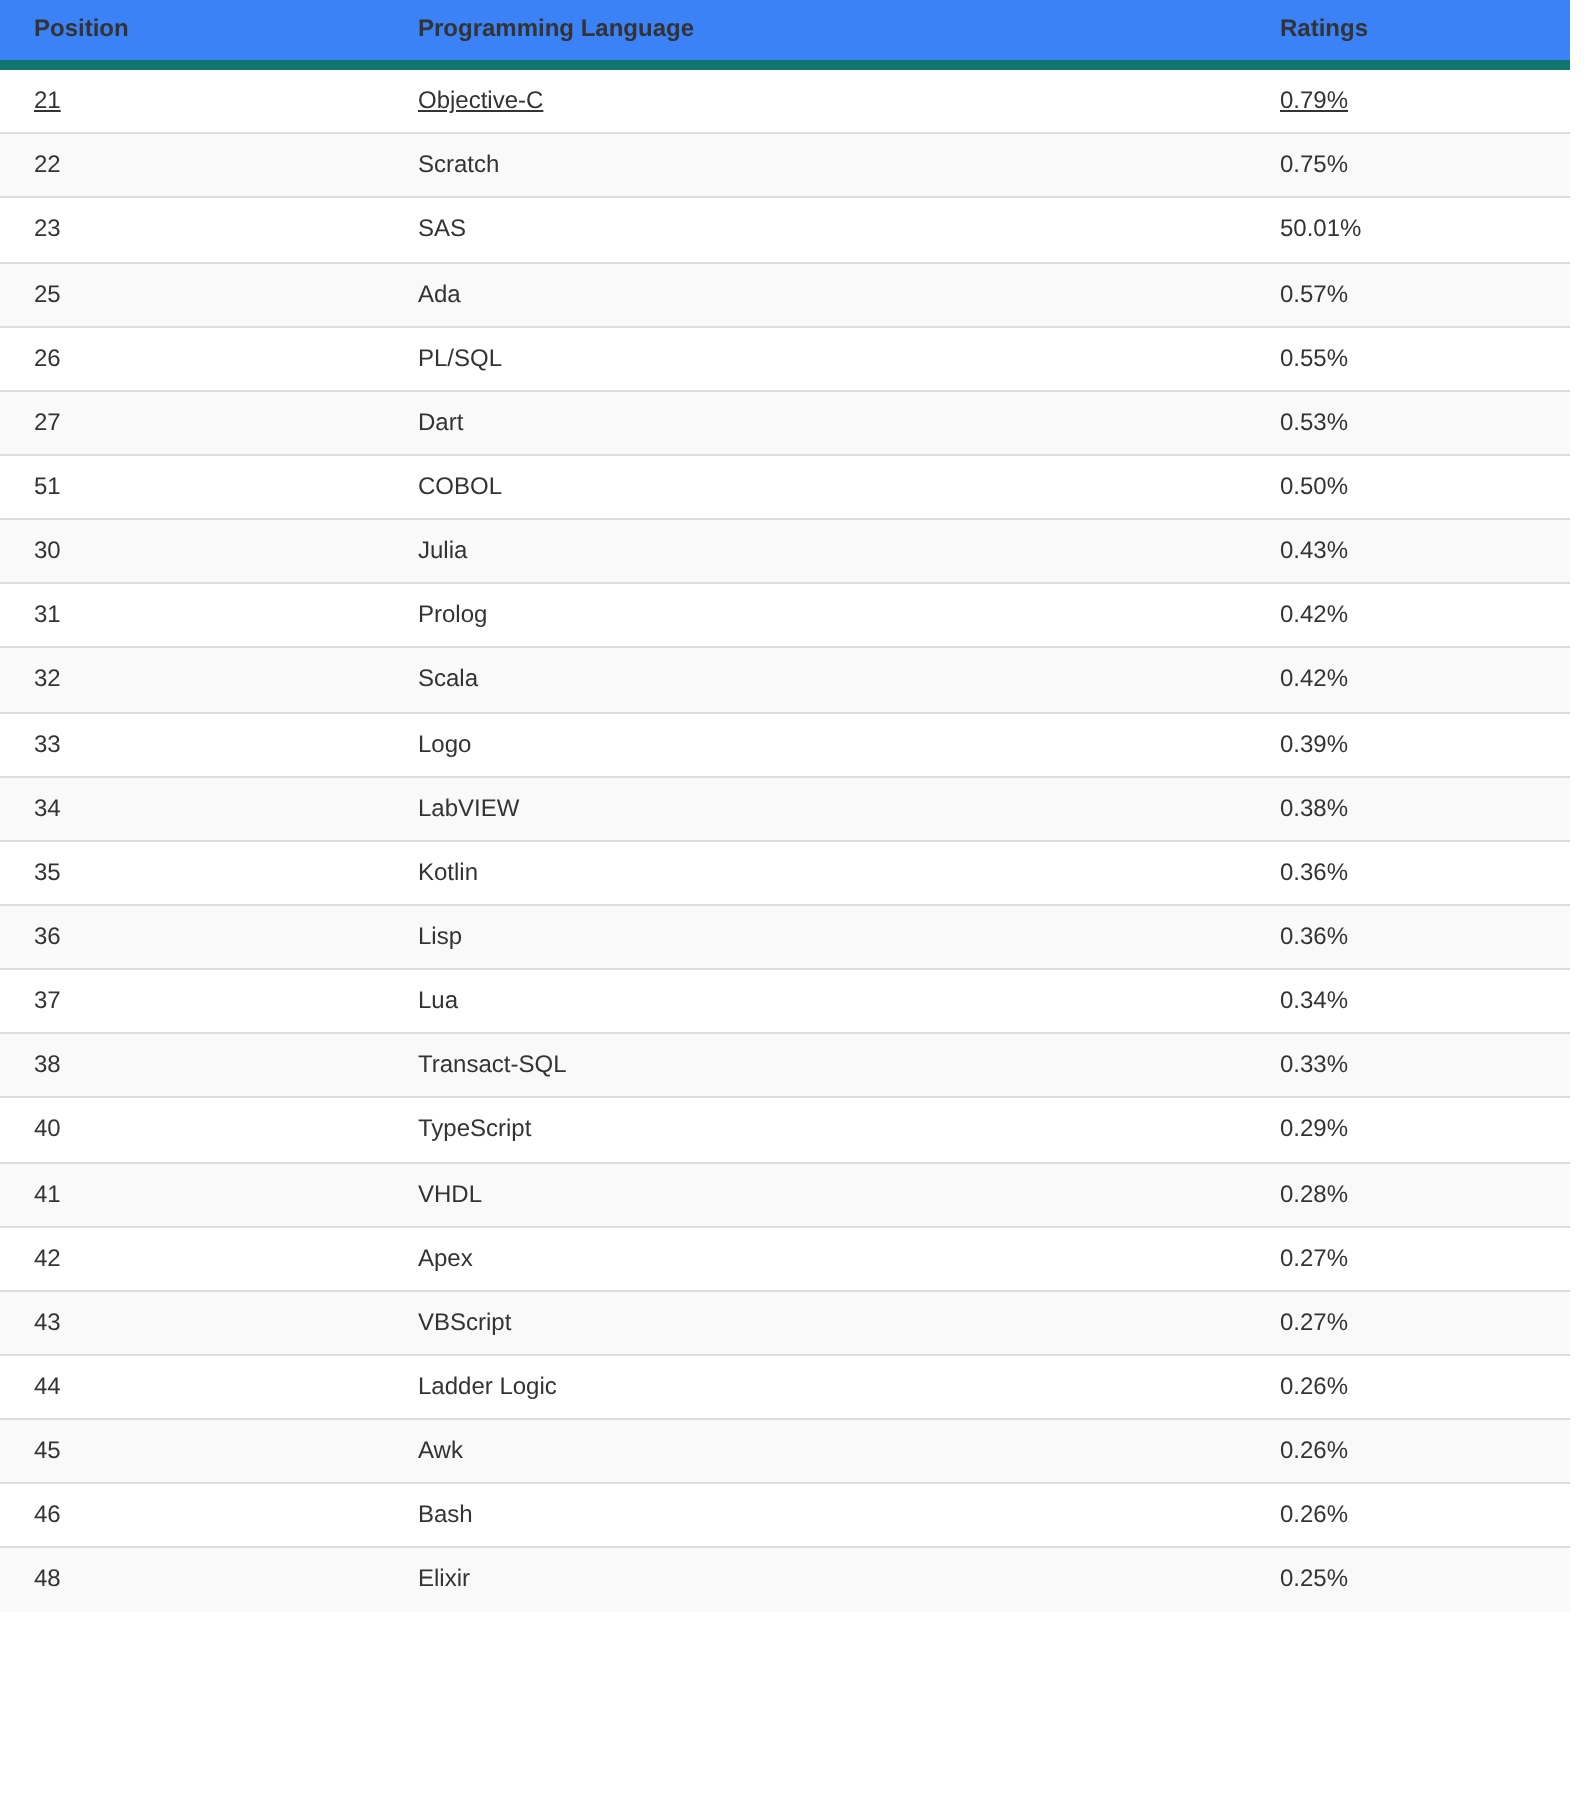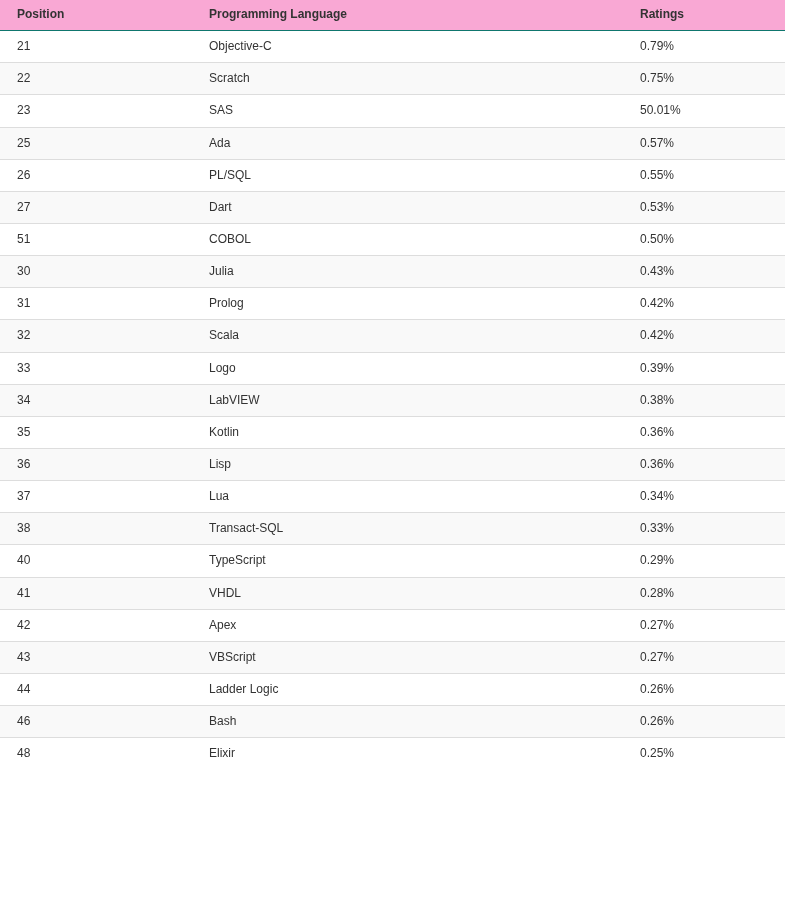--- a/index.html
+++ b/index.html
@@ -35,40 +35,40 @@
   table.ranking-table col.col-ratings  { width: 162px; }
 
   table.ranking-table thead th {
     text-align: left;
     font-weight: bold;
     font-size: 12px;
     color: #333333;
     padding: 6px 8px 7px 17px;
     height: 15px;
     vertical-align: bottom;
-    border-bottom: 1px solid #0f766e;
-    background: #f9a8d4;
+    border-bottom: 5px solid #0f766e;
+    background: #3b82f6;
     white-space: nowrap;
   }
 
   table.ranking-table tbody td {
     padding: 7px 8px 7px 17px;
     height: 15px;
     vertical-align: middle;
     border-top: 1px solid #dddddd;
     background: transparent;
     white-space: nowrap;
     font-size: 12px;
     color: #333333;
   }
 
   table.ranking-table tbody tr:nth-child(odd)  { background-color: #ffffff; }
   table.ranking-table tbody tr:nth-child(even) { background-color: #f9f9f9; }
 
-  table.ranking-table tbody tr:first-child td { border-top: none; }
+  table.ranking-table tbody tr:first-child td { border-top: none; text-decoration: underline; }
 
   
   .edge-fade {
     position: absolute;
     top: 0;
     left: 785px;
     width: 8px;
     height: 900px;
     background: #ffffff;
     pointer-events: none;
@@ -191,20 +191,25 @@
           <td>43</td>
           <td>VBScript</td>
           <td>0.27%</td>
         </tr>
         <tr>
           <td>44</td>
           <td>Ladder Logic</td>
           <td>0.26%</td>
         </tr>
         <tr>
+          <td>45</td>
+          <td>Awk</td>
+          <td>0.26%</td>
+        </tr>
+        <tr>
           <td>46</td>
           <td>Bash</td>
           <td>0.26%</td>
         </tr>
         <tr>
           <td>48</td>
           <td>Elixir</td>
           <td>0.25%</td>
         </tr>
       </tbody>

